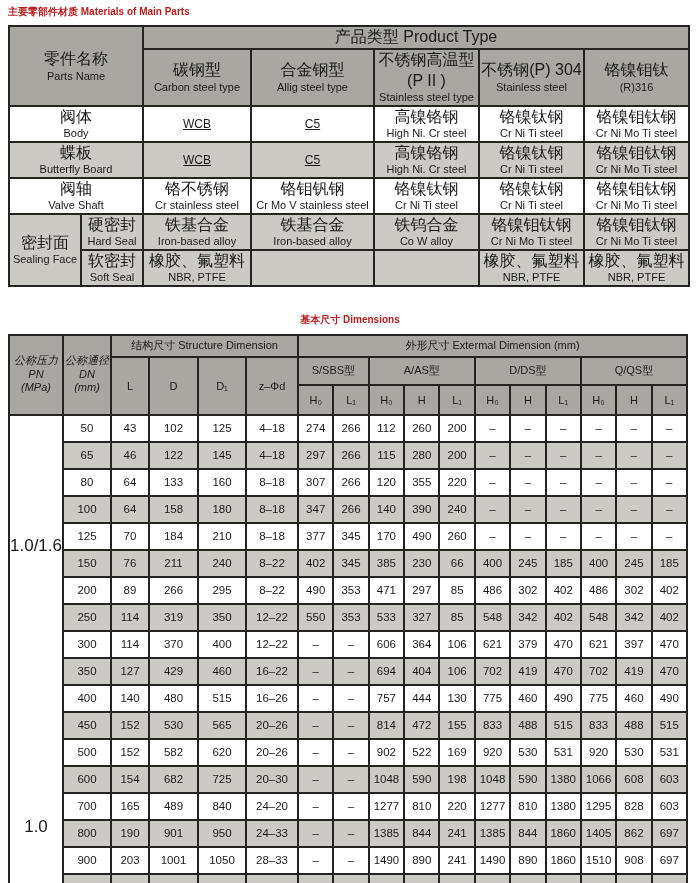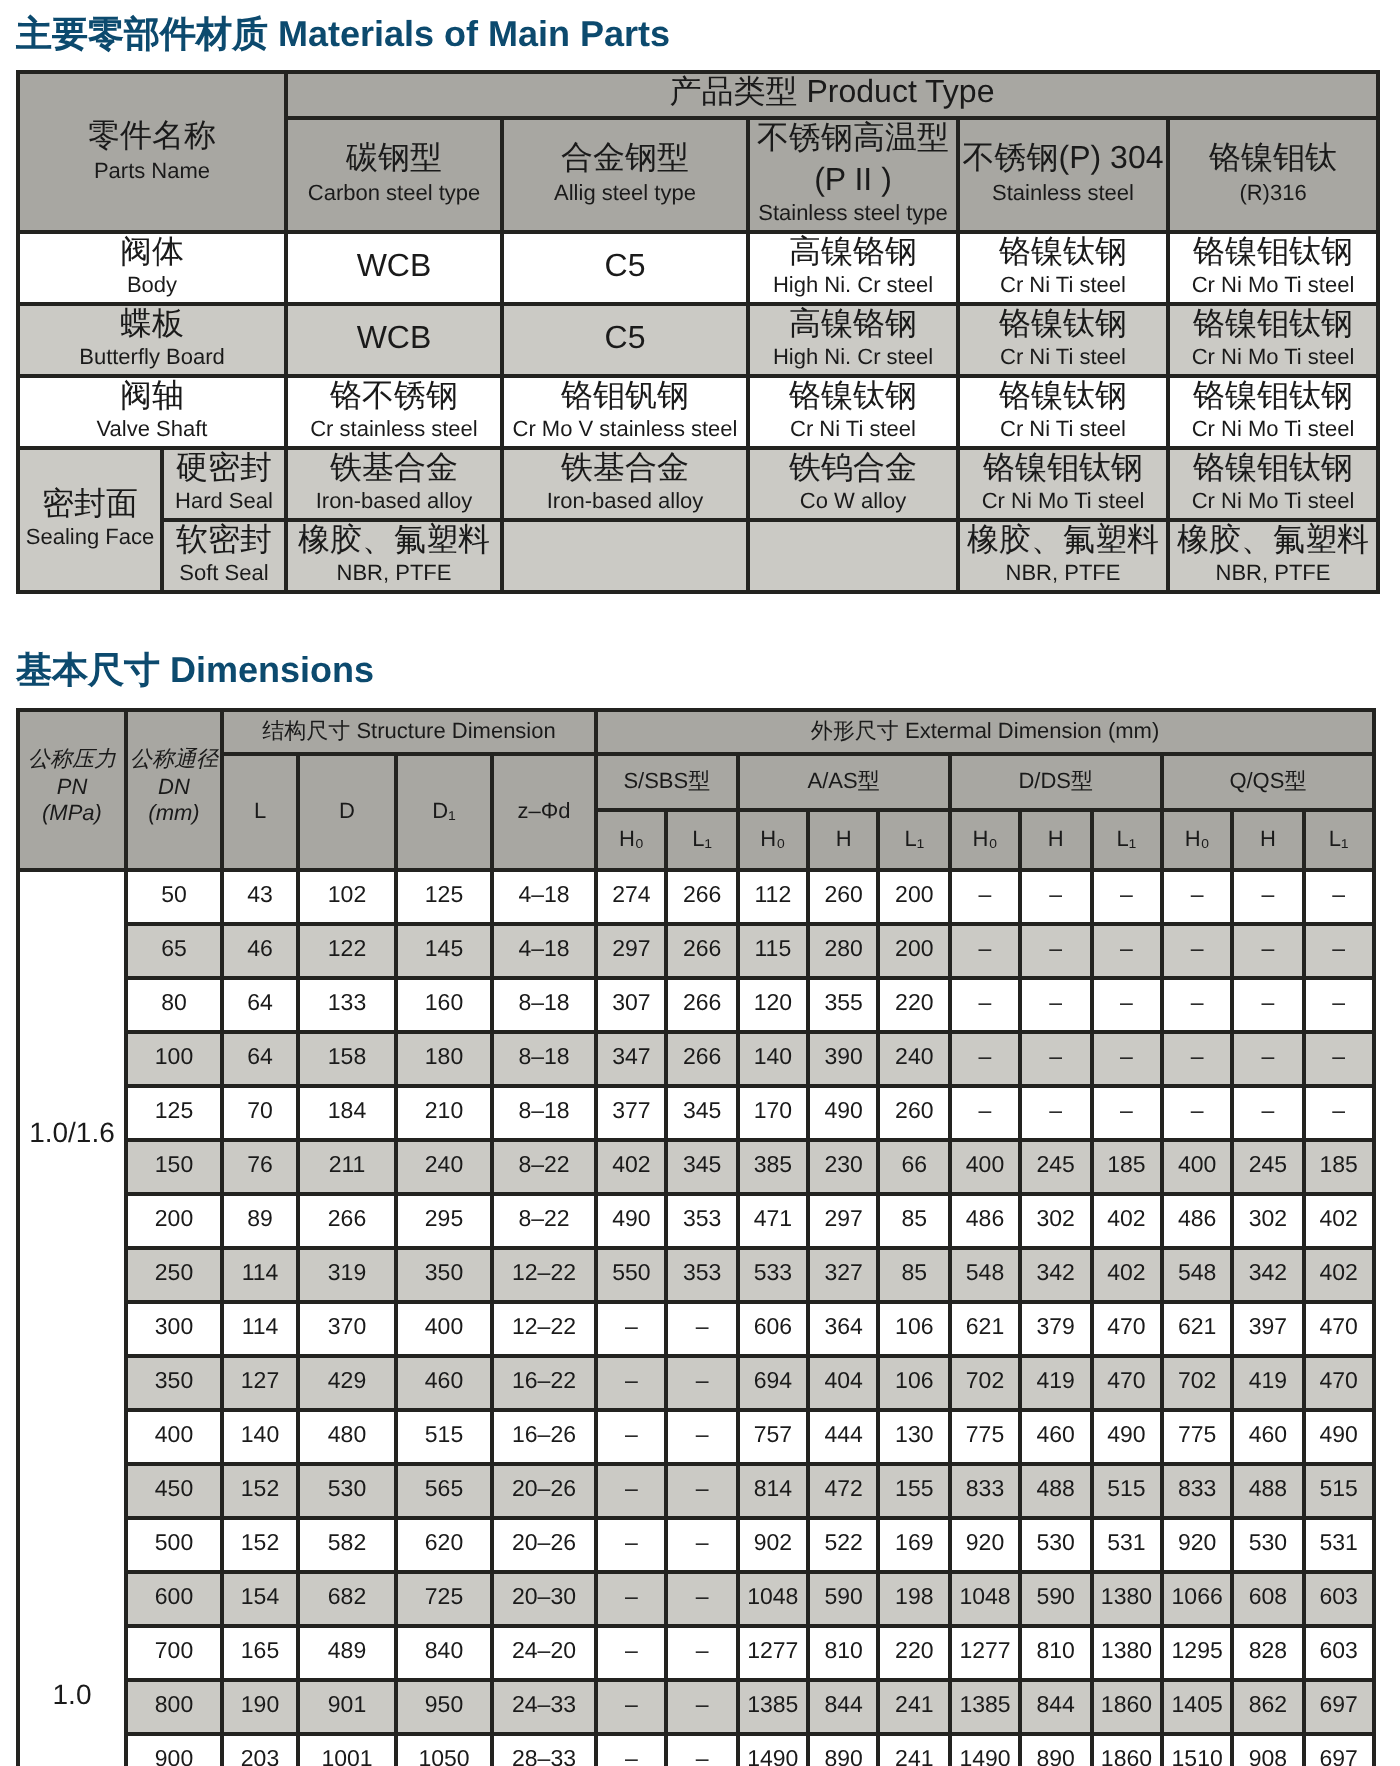--- a/index.html
+++ b/index.html
@@ -10,54 +10,54 @@
   }
   *{box-sizing:border-box;}
   html,body{margin:0;padding:0;}
   body{
     width:700px;height:883px;background:#ffffff;
     font-family:"Liberation Sans","DejaVu Sans",sans-serif;
     color:var(--text_color);
   }
   .page{padding:3px 8px 0 8px;}
   .title{
-    font-size:18px;font-weight:bold;margin:2px 0 6px 0;color:#0c4a6e;
+    font-size:10px;font-weight:bold;margin:2px 0 6px 0;color:#b91c1c;
   }
-  .title2{margin-top:26px;margin-bottom:7px;}
+  .title2{margin-top:26px;margin-bottom:7px;text-align:center;}
   table{
     border-collapse:collapse;table-layout:fixed;width:680px;
   }
   th,td{
     border:2px solid var(--border_color);
     text-align:center;vertical-align:middle;
     padding:0 1px;overflow:hidden;
   }
   .hdr{background:var(--header_bg);font-weight:normal;}
   .zh{font-size:16px;line-height:1.3;}
   .en{font-size:11px;line-height:1.2;}
-  .one{font-size:16px;}
+  .one{font-size:12px;text-decoration:underline;}
   
   .mat-head1{height:22px;}
   .mat-head2{height:38px;}
   .mat-table tbody tr{height:35px;}
   .mat-table tr.shaded td{background:var(--row_shaded);}
   
   .dim-table{font-size:11px;}
   .dim-head1{height:22px;}
   .dim-head2{height:28px;}
   .dim-head3{height:30px;padding-left:24px;}
   .dim-table tbody tr{height:27px;}
   .dim-table tbody tr.shaded td{background:var(--row_shaded);}
   .dim-table tbody td{font-size:11.5px;}
   .pn-cell, .dim-table tbody tr.shaded td.pn-cell{
     background:#ffffff;position:relative;
   }
   .pn-label{
     position:absolute;left:0;right:0;text-align:center;
-    transform:translateY(-50%);font-size:14px;
+    transform:translateY(-50%);font-size:17px;
   }
   .pn-label-0{top:27%;}
   .pn-label-1{top:85%;}
   .hl3 div{line-height:1.25;font-size:11px;font-style:italic;}
 </style>
 </head>
 <body>
 
 <div class="page">
 

